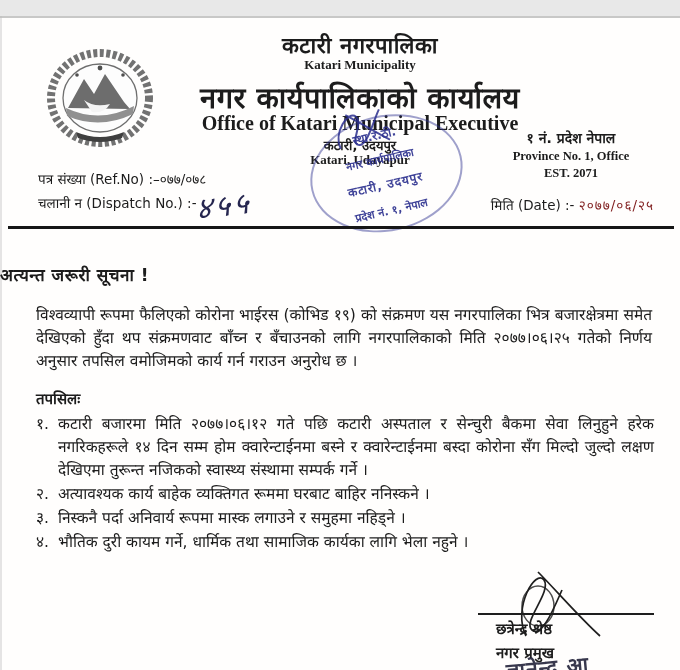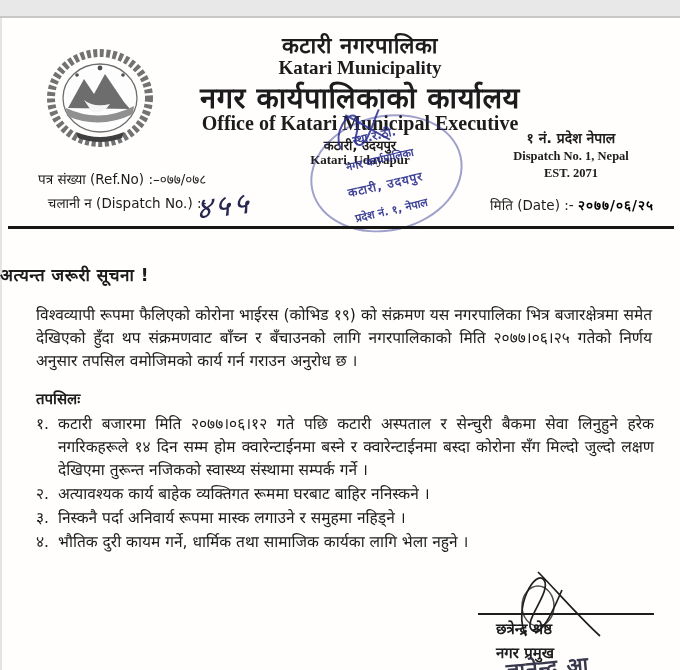--- a/index.html
+++ b/index.html
@@ -8,39 +8,39 @@
     background:#fffefd;overflow:hidden;
     font-family:"DejaVu Sans","Liberation Sans",sans-serif;
     color:#1c1c1c;
   }
   .scan-edge-top{position:absolute;top:0;left:0;right:0;height:2px;background:#9a9a9a;opacity:.55;}
   .scan-edge-left{position:absolute;top:0;left:0;bottom:0;width:2px;background:#bdbdbd;opacity:.4;}
 
   
   .hdr-center{position:absolute;left:40px;right:0;text-align:center;}
   .t-np1{top:13px;font-size:22px;font-weight:bold;letter-spacing:.5px;}
-  .t-en1{top:41px;font-size:19px;font-weight:bold;font-family:"Liberation Serif","DejaVu Serif",serif;}
+  .t-en1{top:41px;font-size:13px;font-weight:bold;font-family:"Liberation Serif","DejaVu Serif",serif;}
   .t-np2{top:61px;font-size:29px;font-weight:bold;letter-spacing:.5px;}
   .t-en2{top:96px;font-size:20px;font-weight:bold;font-family:"Liberation Serif","DejaVu Serif",serif;}
   .t-np3{top:120px;font-size:13px;font-weight:bold;}
   .t-en3{top:136px;font-size:13px;font-weight:bold;font-family:"Liberation Serif","DejaVu Serif",serif;}
 
   .logo{position:absolute;left:44px;top:32px;width:112px;height:104px;}
 
   .right-block{position:absolute;right:24px;top:113px;width:170px;text-align:center;line-height:1.35;}
   .right-block .np{font-size:14px;font-weight:bold;}
   .right-block .en{font-size:12.5px;font-weight:bold;font-family:"Liberation Serif","DejaVu Serif",serif;}
 
-  .ref-block{position:absolute;left:38px;top:152px;font-size:13.5px;line-height:1.75;text-align:right;}
+  .ref-block{position:absolute;left:38px;top:152px;font-size:13.5px;line-height:1.75;}
   .dispatch-hand{
     position:absolute;left:196px;top:168px;font-size:30px;color:#26264f;
     transform:rotate(-7deg) skewX(-8deg);font-style:italic;letter-spacing:3px;
   }
   .date-line{position:absolute;right:26px;top:180px;font-size:13.5px;}
-  .date-line .val{color:#000000;font-weight:bold;letter-spacing:1px;}
+  .date-line .val{color:#7f1d1d;font-weight:normal;letter-spacing:1px;}
 
   
   .stamp{position:absolute;left:296px;top:104px;width:175px;height:112px;transform:rotate(-13deg);color:#2b2f8e;}
   .stamp .ring{position:absolute;left:14px;top:-4px;width:150px;height:112px;border:2px solid #2b2f8e;border-radius:50%;opacity:.45;}
   .stamp .sl{position:relative;text-align:center;font-weight:bold;opacity:.9;}
   .stamp .sl0{font-size:12px;top:6px;}
   .stamp .sl1{font-size:11px;top:14px;}
   .stamp .sl2{font-size:12px;top:24px;letter-spacing:1px;}
   .stamp .sl3{font-size:11px;top:34px;}
   .stamp svg{position:absolute;left:40px;top:-18px;}
@@ -92,21 +92,21 @@
 
   <div class="hdr-center t-np1">कटारी नगरपालिका</div>
   <div class="hdr-center t-en1">Katari Municipality</div>
   <div class="hdr-center t-en2">Office of Katari Municipal Executive</div>
   <div class="hdr-center t-np2">नगर कार्यपालिकाको कार्यालय</div>
   <div class="hdr-center t-np3">कटारी, उदयपुर</div>
   <div class="hdr-center t-en3">Katari, Udayapur</div>
 
   <div class="right-block">
     <div class="np">१ नं. प्रदेश नेपाल</div>
-    <div class="en">Dispatch No. 1, Nepal</div>
+    <div class="en">Province No. 1, Office</div>
     <div class="en">EST. 2071</div>
   </div>
 
   <div class="stamp">
     <div class="ring"></div>
     <svg width="70" height="45" viewBox="0 0 70 45">
       <path d="M12 38 C 8 20, 28 2, 34 10 C 40 18, 22 34, 30 38 C 38 42, 50 18, 58 8 M 24 6 C 36 16, 50 30, 62 40" stroke="#2b2f8e" stroke-width="2" fill="none" opacity="0.85"></path>
     </svg>
     <div class="sl sl0">स्था.र.ठी.</div>
     <div class="sl sl1">नगर कार्यपालिका</div>

